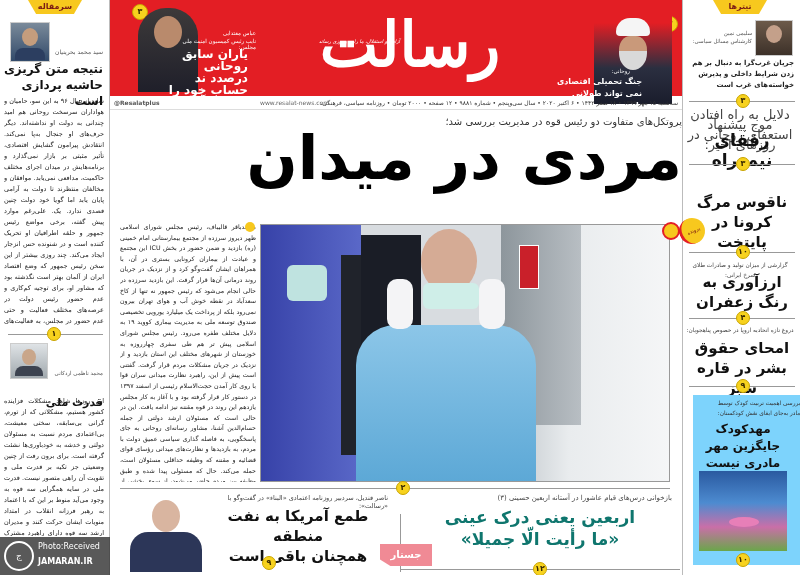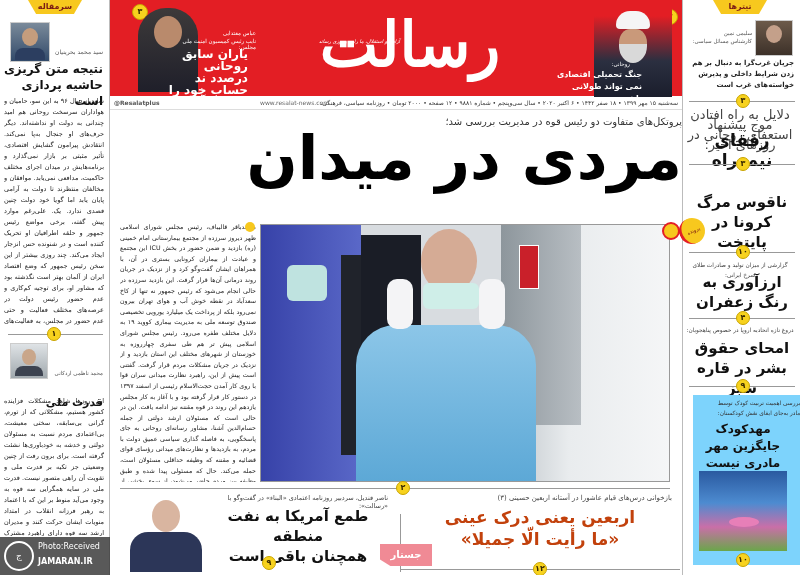--- a/index.html
+++ b/index.html
@@ -62,21 +62,21 @@
     <div class="abs rtl b" style="right:8px;top:48px;width:90px;font-size:12px;line-height:12px;color:#fff">
       <div>یاران سابق روحانی</div>
       <div>درصدد ند حساب خود را</div>
       <div>از ناکارآمدی های دولت جدا کنند</div>
     </div>
   </div>
 
   <div class="abs ctr" style="left:170px;top:0;width:260px;height:90px;color:#fff;font-family:'DejaVu Serif',serif;font-size:62px;font-weight:bold;line-height:90px;direction:rtl">رسالت</div>
   <div class="abs rtl" style="left:170px;top:38px;width:120px;font-size:5px;color:#fff;font-style:italic">آزادی و استقلال، ما را به پیروزی رساند</div>
 
-  <div class="abs" style="left:432px;top:5px;width:140px;height:92px">
+  <div class="abs" style="left:432px;top:12px;width:140px;height:92px">
     <div class="abs numdot" style="right:4px;top:4px;width:16px;height:16px;line-height:14px">۳</div>
     <div class="abs" style="left:52px;top:2px;width:78px;height:90px;background:linear-gradient(#e31e24 0,#e31e24 10%,#2b2f40 60%,#1a1d2c)">
       <div style="width:34px;height:18px;border-radius:14px 14px 4px 4px;background:#f5f5f5;margin:4px auto 0"></div>
       <div style="width:28px;height:34px;border-radius:40% 40% 50% 50%;background:linear-gradient(#c9997a 45%,#d9d9d9 45%);margin:0 auto"></div>
     </div>
     <div class="abs rtl" style="right:52px;top:56px;width:40px;font-size:5.5px;color:#fff">روحانی:</div>
     <div class="abs rtl b" style="right:40px;top:64px;width:90px;font-size:8px;line-height:12px;color:#fff">
       <div>جنگ تحمیلی اقتصادی</div>
       <div>نمی تواند طولانی باشد</div>
     </div>
@@ -109,21 +109,21 @@
   <div class="abs" style="left:126px;top:54px;width:26px;height:50px;background:#f4f4f6;border-radius:10px"></div>
   <div class="abs" style="left:218px;top:54px;width:26px;height:50px;background:#f4f4f6;border-radius:10px"></div>
 </div>
 <div class="abs" style="left:662px;top:222px;width:18px;height:18px;border-radius:50%;background:#f7c81e;border:2px solid #e31e24"></div>
 
 <div class="abs hr" style="left:120px;top:488px;width:550px"></div>
 <div class="abs numdot" style="left:396px;top:481px">۲</div>
 
 <div class="abs" style="left:400px;top:494px;width:280px;height:80px">
   <div class="abs rtl" style="right:8px;top:0;width:270px;font-size:7px;color:#444">بازخوانی درس‌های قیام عاشورا در آستانه اربعین حسینی (۳)</div>
-  <div class="abs ctr b" style="left:0;top:12px;width:280px;font-size:17px;line-height:22px;color:#c2410c;direction:rtl;text-align:center">
+  <div class="abs ctr b" style="left:0;top:12px;width:280px;font-size:17px;line-height:22px;color:#0f766e;direction:rtl;text-align:center">
     <div>اربعین یعنی درک عینی</div>
     <div>«ما رأیت الّا جمیلا»</div>
   </div>
   <div class="abs hr" style="left:0;top:75px;width:280px"></div>
   <div class="abs numdot" style="left:133px;top:68px">۱۲</div>
 </div>
 
 <div class="abs" style="left:400px;top:514px;width:1px;height:58px;background:#999"></div>
 <div class="abs" style="left:380px;top:544px;width:52px;height:22px;background:#f08a95;clip-path:polygon(0 0,100% 0,100% 100%,20% 100%,0 70%)">
   <span style="display:block;color:#fff;font-size:10px;font-weight:bold;text-align:center;line-height:22px;direction:rtl">جستار</span>

